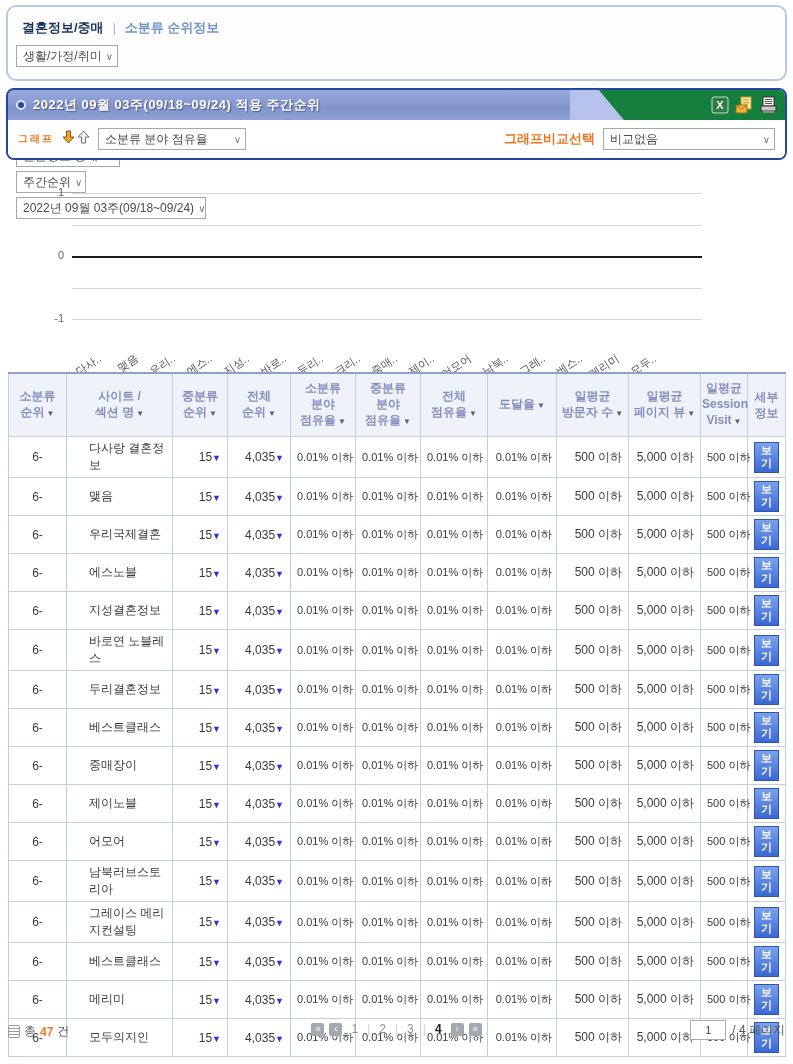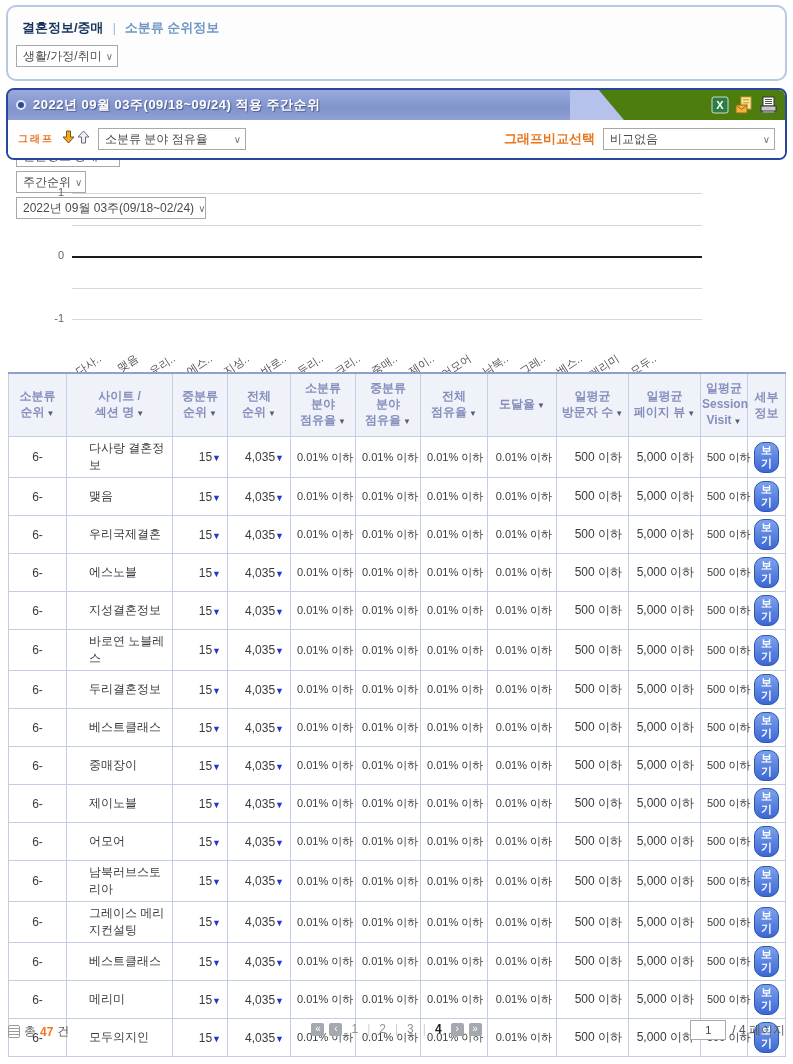--- a/index.html
+++ b/index.html
@@ -31,21 +31,21 @@
   .filter-row .sel:nth-child(2){ width: 92px; margin-top: 48px; }
   .filter-row .sel:nth-child(3){ width: 104px; }
   .filter-row .sel:nth-child(4){ width: 70px; }
   .filter-row .sel:nth-child(5){ width: 190px; }
 
   
   .rank-box {
     position: absolute; left: 6px; top: 88px; width: 781px; height: 72px;
     border: 2px solid #27479e; border-radius: 8px; overflow: hidden; background: #fff;
   }
-  .bar { position: relative; height: 30px; background: #4d7c0f; }
+  .bar { position: relative; height: 30px; background: #15803d; }
   .bar-left {
     position: absolute; left: 0; top: 0; width: 562px; height: 30px;
     background: linear-gradient(180deg,#9aaade 0%, #8093cb 60%, #90a1d5 100%);
     display: flex; align-items: center;
   }
   .bar-wedge {
     position: absolute; left: 560px; top: 0; width: 56px; height: 30px;
     background: #b6c2ec;
     clip-path: polygon(0 0, 55% 0, 100% 100%, 0 100%);
   }
@@ -87,21 +87,21 @@
   .rank-table th .sort { color: #5a5a74; font-size: 8px; margin-left: 2px; }
   .rank-table td {
     border: 1px solid #c5cde5; font-size: 12px; color: #3a3a3a;
     height: 35px; padding: 3px 6px; background: #fff;
   }
   td.c { text-align: center; } td.l { text-align: left; padding-left: 22px; word-break: break-all; }
   td.r { text-align: right; } td.rs { text-align: right; padding-right: 4px; font-size: 11px; white-space: nowrap; }
   .dn { color: #2b35cc; font-size: 9px; }
   .view-btn {
     display: inline-block; background: linear-gradient(180deg,#7ba1ec,#3c68d4);
-    border: 1px solid #2c55b2; border-radius: 10px; color: #fff; font-weight: bold;
+    border: 1px solid #2c55b2; border-radius: 0; color: #fff; font-weight: bold;
     font-size: 11px; padding: 1px 4px 2px; line-height: 13px; cursor: pointer;
   }
 
   
   .footer { position: absolute; left: 8px; top: 1020px; width: 777px; height: 26px;
     font-size: 12px; color: #555; }
   .total-group { position: absolute; left: 0; top: 3px; display: flex; align-items: center; gap: 4px; }
   .list-icon { width: 12px; height: 13px; border: 1px solid #9a9a9a; background:
     repeating-linear-gradient(180deg, #fff 0 2px, #9a9a9a 2px 3px); border-radius: 2px; }
   .total-count { color: #f07820; font-weight: bold; }
@@ -135,21 +135,21 @@
       </div>
       <div class="sel">
         <span>결혼정보/중매</span>
         <span class="chev">∨</span>
       </div>
       <div class="sel">
         <span>주간순위</span>
         <span class="chev">∨</span>
       </div>
       <div class="sel">
-        <span>2022년 09월 03주(09/18~02/24)</span>
+        <span>2022년 09월 03주(09/18~09/24)</span>
         <span class="chev">∨</span>
       </div>
     </div>
 </div>
 
 <div class="rank-box">
   <div class="bar">
     <div class="bar-wedge"></div>
     <div class="bar-left">
       <span class="bullet"></span>

